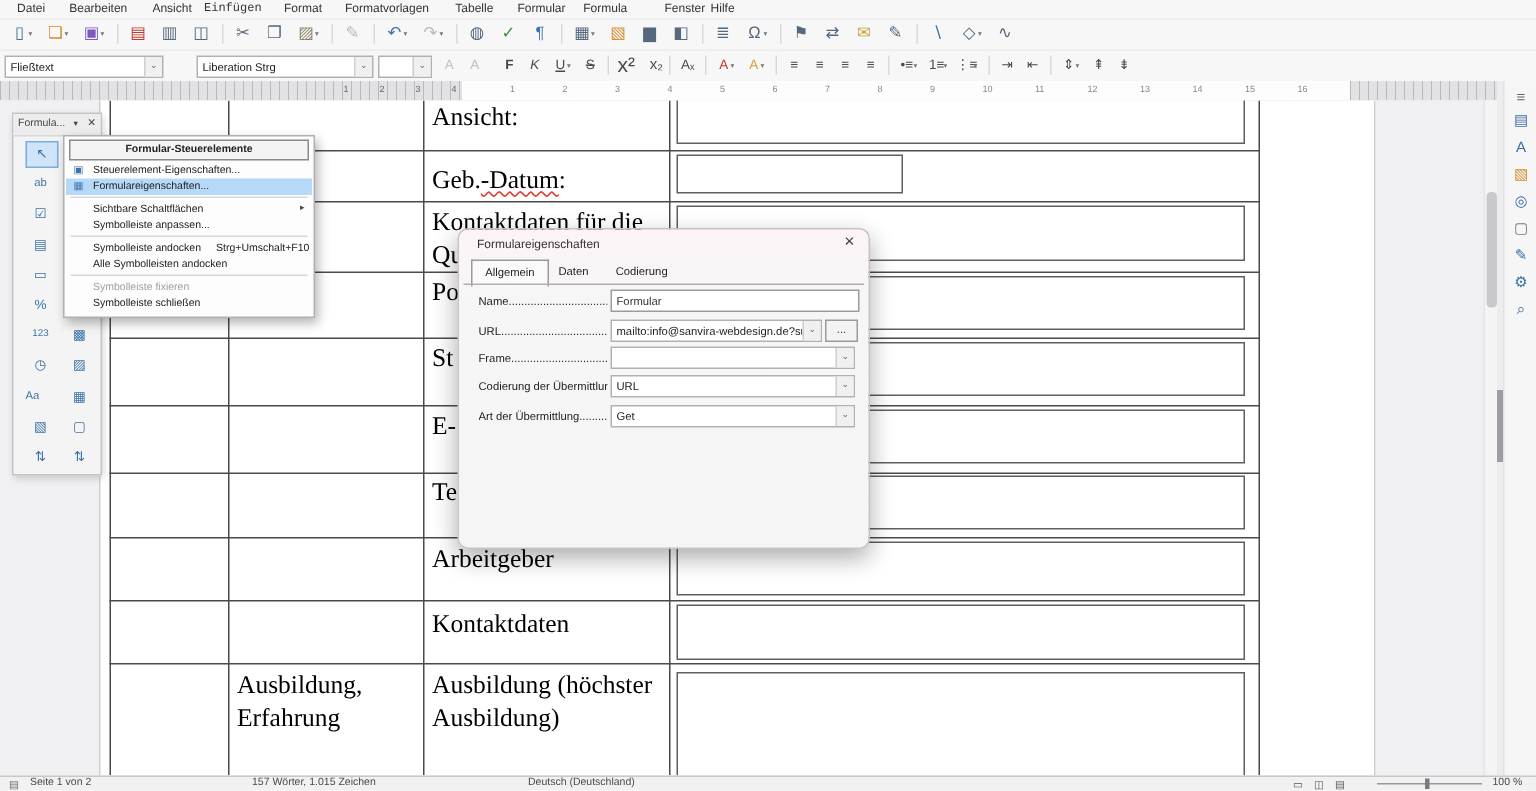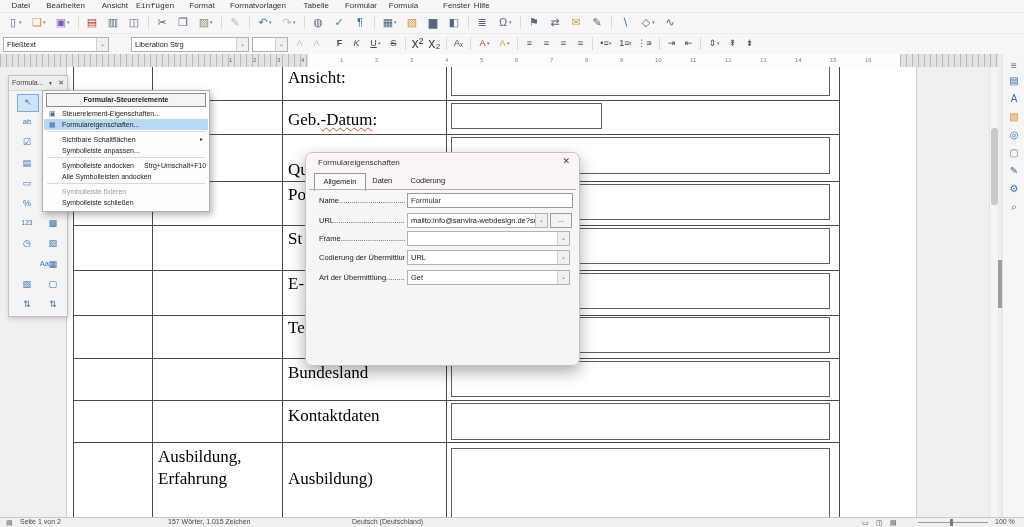--- a/index.html
+++ b/index.html
@@ -120,21 +120,21 @@
       </div>
       <div style="position: absolute; left: 292px; top: 2px; width: 15px; height: 15px; text-align: center; line-height: 15px; font-size: 9px; color: rgb(192, 192, 195);">A</div>
       <div style="position: absolute; left: 309px; top: 2px; width: 15px; height: 15px; text-align: center; line-height: 15px; font-size: 9px; color: rgb(192, 192, 195);">A</div>
       <div style="position: absolute; left: 332px; top: 2px; width: 15px; height: 15px; text-align: center; line-height: 15px; font-size: 9px; color: rgb(74, 74, 77); font-weight: bold;">F</div>
       <div style="position: absolute; left: 349px; top: 2px; width: 15px; height: 15px; text-align: center; line-height: 15px; font-size: 9px; color: rgb(74, 74, 77); font-style: italic;">K</div>
       <div style="position: absolute; left: 366px; top: 2px; width: 15px; height: 15px; text-align: center; line-height: 15px; font-size: 9px; color: rgb(74, 74, 77); text-decoration: underline;">U</div>
       <div style="position: absolute; left: 378px; top: 6px; font-size: 5px; color: rgb(119, 119, 119);">▾</div>
       <div style="position: absolute; left: 386px; top: 2px; width: 15px; height: 15px; text-align: center; line-height: 15px; font-size: 9px; color: rgb(74, 74, 77); text-decoration: line-through;">S</div>
       <div style="position: absolute; left: 405px; top: 3px; width: 1px; height: 13px; background: rgb(217, 217, 219);"></div>
       <div style="position: absolute; left: 410px; top: 2px; width: 15px; height: 15px; text-align: center; line-height: 15px; font-size: 14px; color: rgb(74, 74, 77);">x²</div>
-      <div style="position: absolute; left: 427px; top: 2px; width: 15px; height: 15px; text-align: center; line-height: 15px; font-size: 14px; color: rgb(74, 74, 77);">x₂</div>
+      <div style="position: absolute; left: 427px; top: 2px; width: 15px; height: 15px; text-align: right; line-height: 15px; font-size: 10px; color: rgb(74, 74, 77);">x₂</div>
       <div style="position: absolute; left: 446px; top: 3px; width: 1px; height: 13px; background: rgb(217, 217, 219);"></div>
       <div style="position: absolute; left: 451px; top: 2px; width: 15px; height: 15px; text-align: center; line-height: 15px; font-size: 9px; color: rgb(74, 74, 77);">Aₓ</div>
       <div style="position: absolute; left: 470px; top: 3px; width: 1px; height: 13px; background: rgb(217, 217, 219);"></div>
       <div style="position: absolute; left: 475px; top: 2px; width: 15px; height: 15px; text-align: center; line-height: 15px; font-size: 9px; color: rgb(192, 57, 43);">A</div>
       <div style="position: absolute; left: 487px; top: 6px; font-size: 5px; color: rgb(119, 119, 119);">▾</div>
       <div style="position: absolute; left: 495px; top: 2px; width: 15px; height: 15px; text-align: center; line-height: 15px; font-size: 9px; color: rgb(217, 160, 43);">A</div>
       <div style="position: absolute; left: 507px; top: 6px; font-size: 5px; color: rgb(119, 119, 119);">▾</div>
       <div style="position: absolute; left: 517px; top: 3px; width: 1px; height: 13px; background: rgb(217, 217, 219);"></div>
       <div style="position: absolute; left: 522px; top: 2px; width: 15px; height: 15px; text-align: center; line-height: 15px; font-size: 9px; color: rgb(74, 74, 77);">≡</div>
       <div style="position: absolute; left: 539px; top: 2px; width: 15px; height: 15px; text-align: center; line-height: 15px; font-size: 9px; color: rgb(74, 74, 77);">≡</div>
@@ -195,36 +195,38 @@
     <div class="hline" style="position: absolute; top: 158px;"></div>
     <div class="hline" style="position: absolute; top: 203px;"></div>
     <div class="hline" style="position: absolute; top: 248px;"></div>
     <div class="hline" style="position: absolute; top: 291px;"></div>
     <div class="hline" style="position: absolute; top: 333px;"></div>
     <div class="hline" style="position: absolute; top: 375px;"></div>
     <div class="doclabel" style="position: absolute; left: 288px; top: 1px;">Ansicht:</div>
     <div class="formbox" style="position: absolute; left: 451px; top: -5px; width: 377px; height: 32px;"></div>
     <div class="doclabel" style="position: absolute; left: 288px; top: 43px;"><span>Geb.</span><span class="wavy">-Datum</span><span>:</span></div>
     <div class="formbox" style="position: absolute; left: 451px; top: 36px; width: 149px; height: 24px;"></div>
+    <div class="doclabel" style="position: absolute; left: 288px; top: 71px;">Kontaktdaten für die</div>
     <div class="doclabel" style="position: absolute; left: 288px; top: 93px;">Qu</div>
     <div class="formbox" style="position: absolute; left: 451px; top: 70px; width: 377px; height: 35px;"></div>
     <div class="doclabel" style="position: absolute; left: 288px; top: 118px;">Po</div>
     <div class="formbox" style="position: absolute; left: 451px; top: 117px; width: 377px; height: 34px;"></div>
     <div class="doclabel" style="position: absolute; left: 288px; top: 162px;">St</div>
     <div class="formbox" style="position: absolute; left: 451px; top: 161px; width: 377px; height: 34px;"></div>
     <div class="doclabel" style="position: absolute; left: 288px; top: 207px;">E-</div>
     <div class="formbox" style="position: absolute; left: 451px; top: 206px; width: 377px; height: 34px;"></div>
     <div class="doclabel" style="position: absolute; left: 288px; top: 251px;">Te</div>
     <div class="formbox" style="position: absolute; left: 451px; top: 250px; width: 377px; height: 34px;"></div>
-    <div class="doclabel" style="position: absolute; left: 288px; top: 296px;">Bundesland</div>
+    <div class="doclabel" style="position: absolute; left: 288px; top: 296px;">Arbeitgeber</div>
     <div class="formbox" style="position: absolute; left: 451px; top: 294px; width: 377px; height: 34px;"></div>
     <div class="doclabel" style="position: absolute; left: 288px; top: 339px;">Kontaktdaten</div>
     <div class="formbox" style="position: absolute; left: 451px; top: 336px; width: 377px; height: 35px;"></div>
     <div class="doclabel" style="position: absolute; left: 158px; top: 380px;">Ausbildung,</div>
     <div class="doclabel" style="position: absolute; left: 158px; top: 402px;">Erfahrung</div>
+    <div class="doclabel" style="position: absolute; left: 288px; top: 380px;">Ausbildung (höchster</div>
     <div class="doclabel" style="position: absolute; left: 288px; top: 402px;">Ausbildung)</div>
     <div class="formbox" style="position: absolute; left: 451px; top: 381px; width: 377px; height: 140px;"></div>
   </div>
 
 <div id="formtb">
   <div id="formtb-titlebar">
     <span style="position:absolute;left:3px;top:0">Formula...</span>
     <span style="position:absolute;right:14px;top:0;font-size:5px">▼</span>
     <span style="position:absolute;right:3px;top:0;font-size:7px">✕</span>
   </div>
@@ -238,21 +240,21 @@
       <div style="position: absolute; left: 8px; top: 78.6px; width: 20px; height: 16px; text-align: center; line-height: 16px; font-size: 9px; color: rgb(60, 114, 168);">▤</div>
       <div style="position: absolute; left: 34px; top: 78.6px; width: 20px; height: 16px; text-align: center; line-height: 16px; font-size: 9px; color: rgb(60, 114, 168);">▼</div>
       <div style="position: absolute; left: 8px; top: 98.8px; width: 20px; height: 16px; text-align: center; line-height: 16px; font-size: 9px; color: rgb(60, 114, 168);">▭</div>
       <div style="position: absolute; left: 34px; top: 98.8px; width: 20px; height: 16px; text-align: center; line-height: 16px; font-size: 9px; color: rgb(60, 114, 168);">▣</div>
       <div style="position: absolute; left: 8px; top: 119px; width: 20px; height: 16px; text-align: center; line-height: 16px; font-size: 9px; color: rgb(60, 114, 168);">%</div>
       <div style="position: absolute; left: 34px; top: 119px; width: 20px; height: 16px; text-align: center; line-height: 16px; font-size: 9px; color: rgb(60, 114, 168);">▦</div>
       <div style="position: absolute; left: 8px; top: 139.2px; width: 20px; height: 16px; text-align: center; line-height: 16px; font-size: 6.5px; color: rgb(60, 114, 168);">123</div>
       <div style="position: absolute; left: 34px; top: 139.2px; width: 20px; height: 16px; text-align: center; line-height: 16px; font-size: 9px; color: rgb(60, 114, 168);">▩</div>
       <div style="position: absolute; left: 8px; top: 159.4px; width: 20px; height: 16px; text-align: center; line-height: 16px; font-size: 9px; color: rgb(60, 114, 168);">◷</div>
       <div style="position: absolute; left: 34px; top: 159.4px; width: 20px; height: 16px; text-align: center; line-height: 16px; font-size: 9px; color: rgb(60, 114, 168);">▨</div>
-      <div style="position: absolute; left: 20px; top: 179.6px; width: 20px; height: 16px; text-align: right; line-height: 16px; font-size: 7.5px; color: rgb(60, 114, 168);">Aa</div>
+      <div style="position: absolute; left: 8px; top: 179.6px; width: 20px; height: 16px; text-align: left; line-height: 16px; font-size: 7.5px; color: rgb(60, 114, 168);">Aa</div>
       <div style="position: absolute; left: 34px; top: 179.6px; width: 20px; height: 16px; text-align: center; line-height: 16px; font-size: 9px; color: rgb(60, 114, 168);">▦</div>
       <div style="position: absolute; left: 8px; top: 199.8px; width: 20px; height: 16px; text-align: center; line-height: 16px; font-size: 9px; color: rgb(60, 114, 168);">▧</div>
       <div style="position: absolute; left: 34px; top: 199.8px; width: 20px; height: 16px; text-align: center; line-height: 16px; font-size: 9px; color: rgb(60, 114, 168);">▢</div>
       <div style="position: absolute; left: 8px; top: 220px; width: 20px; height: 16px; text-align: center; line-height: 16px; font-size: 9px; color: rgb(60, 114, 168);">⇅</div>
       <div style="position: absolute; left: 34px; top: 220px; width: 20px; height: 16px; text-align: center; line-height: 16px; font-size: 9px; color: rgb(60, 114, 168);">⇅</div>
     </div>
 </div>
 
 <div id="ctxmenu">
   <div id="ctx-header" style="position:absolute;left:3px;top:2px;width:158px;height:12px;border:1px solid #8a8a8d;background:#f4f4f5;

